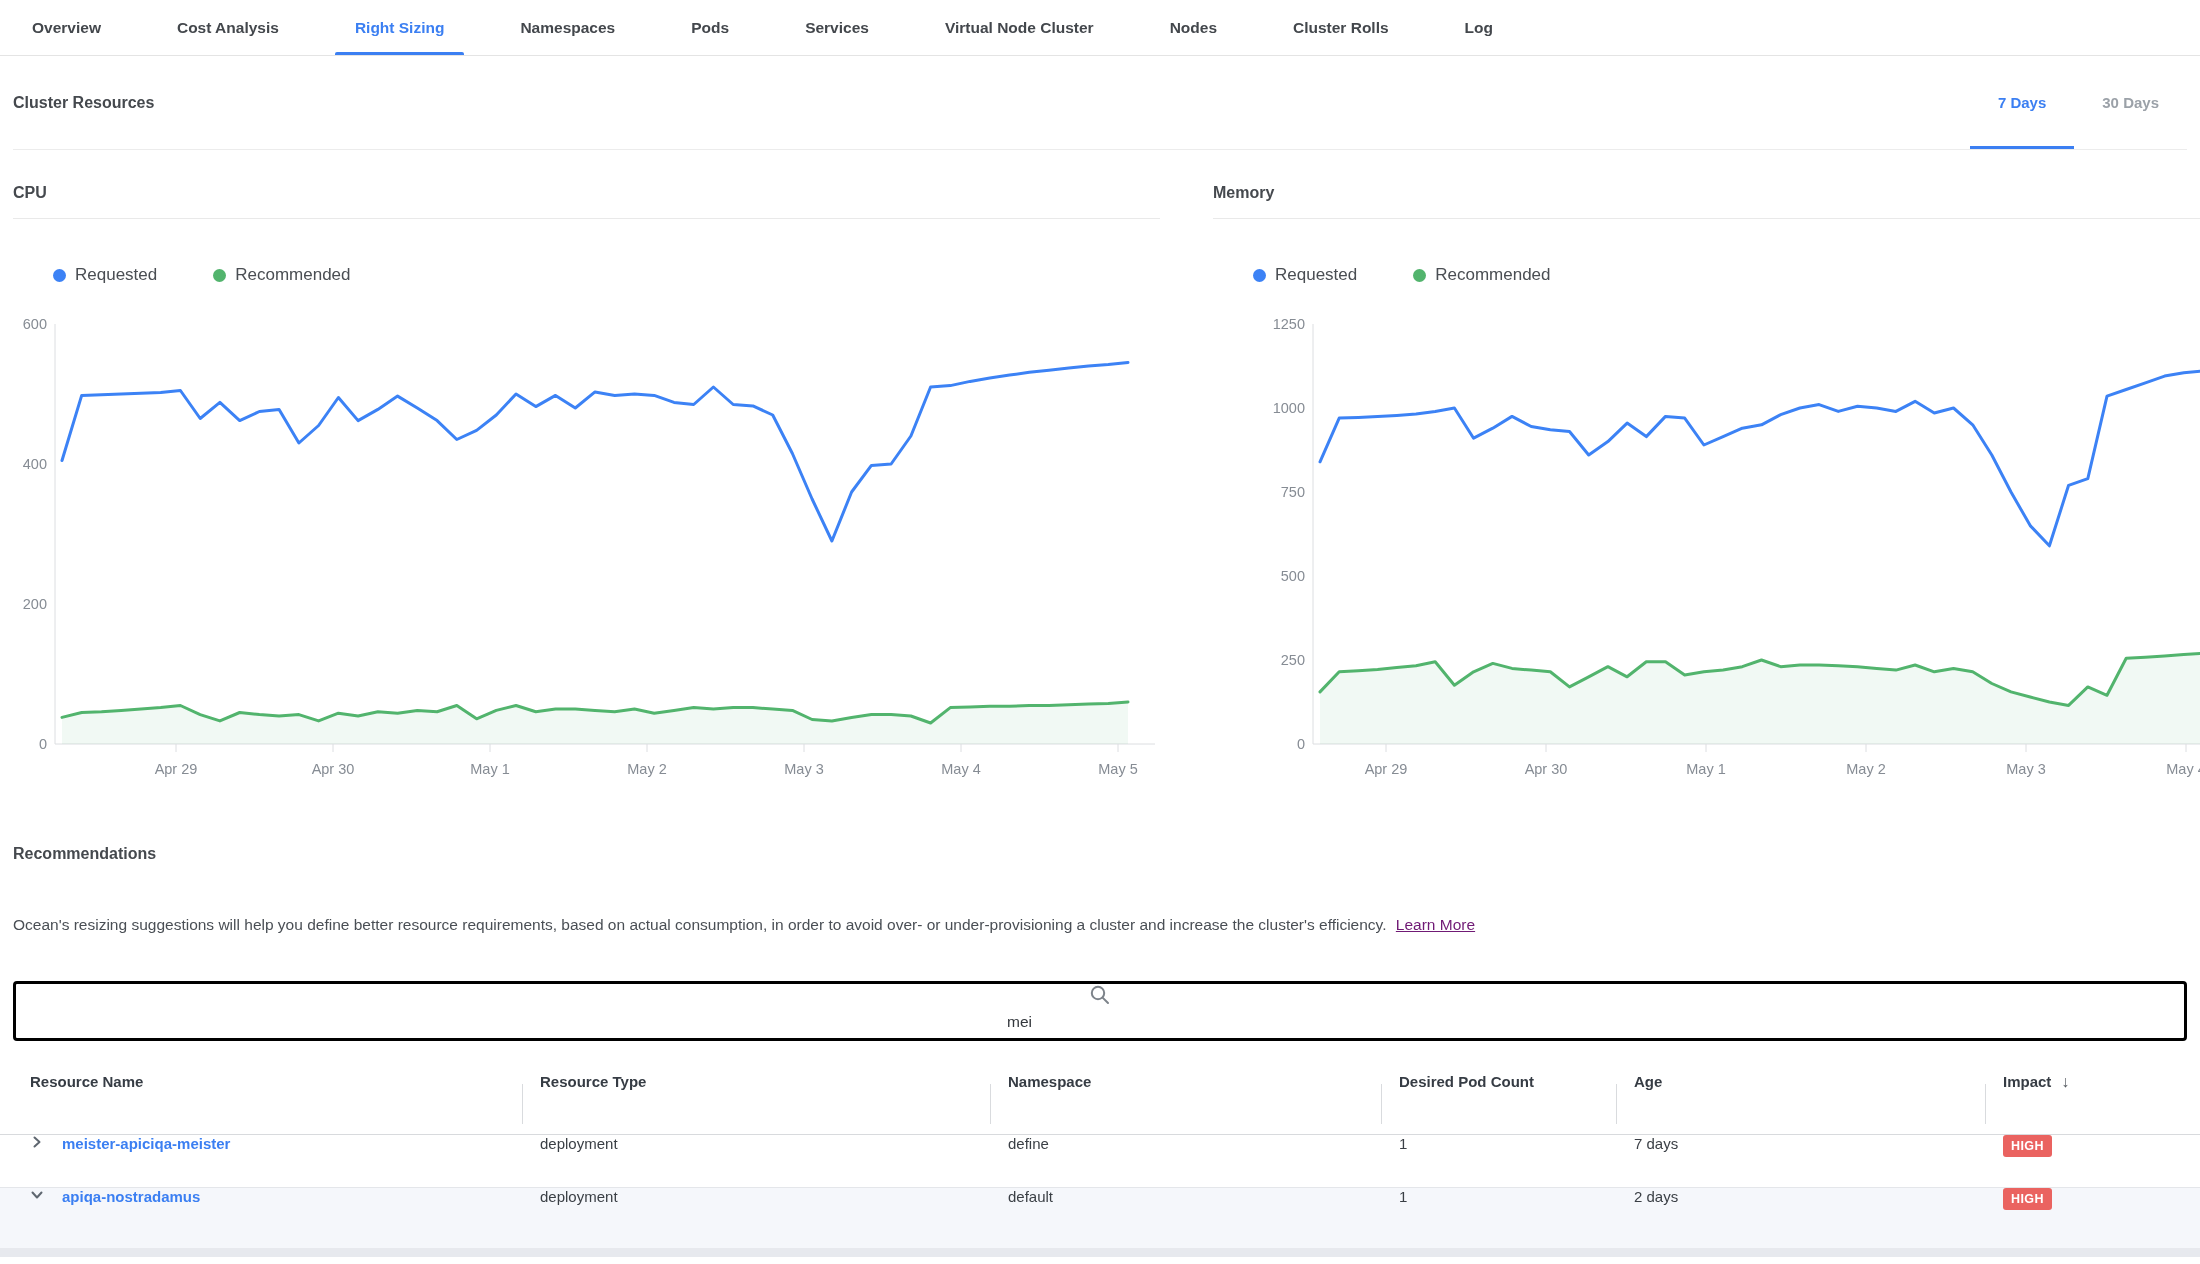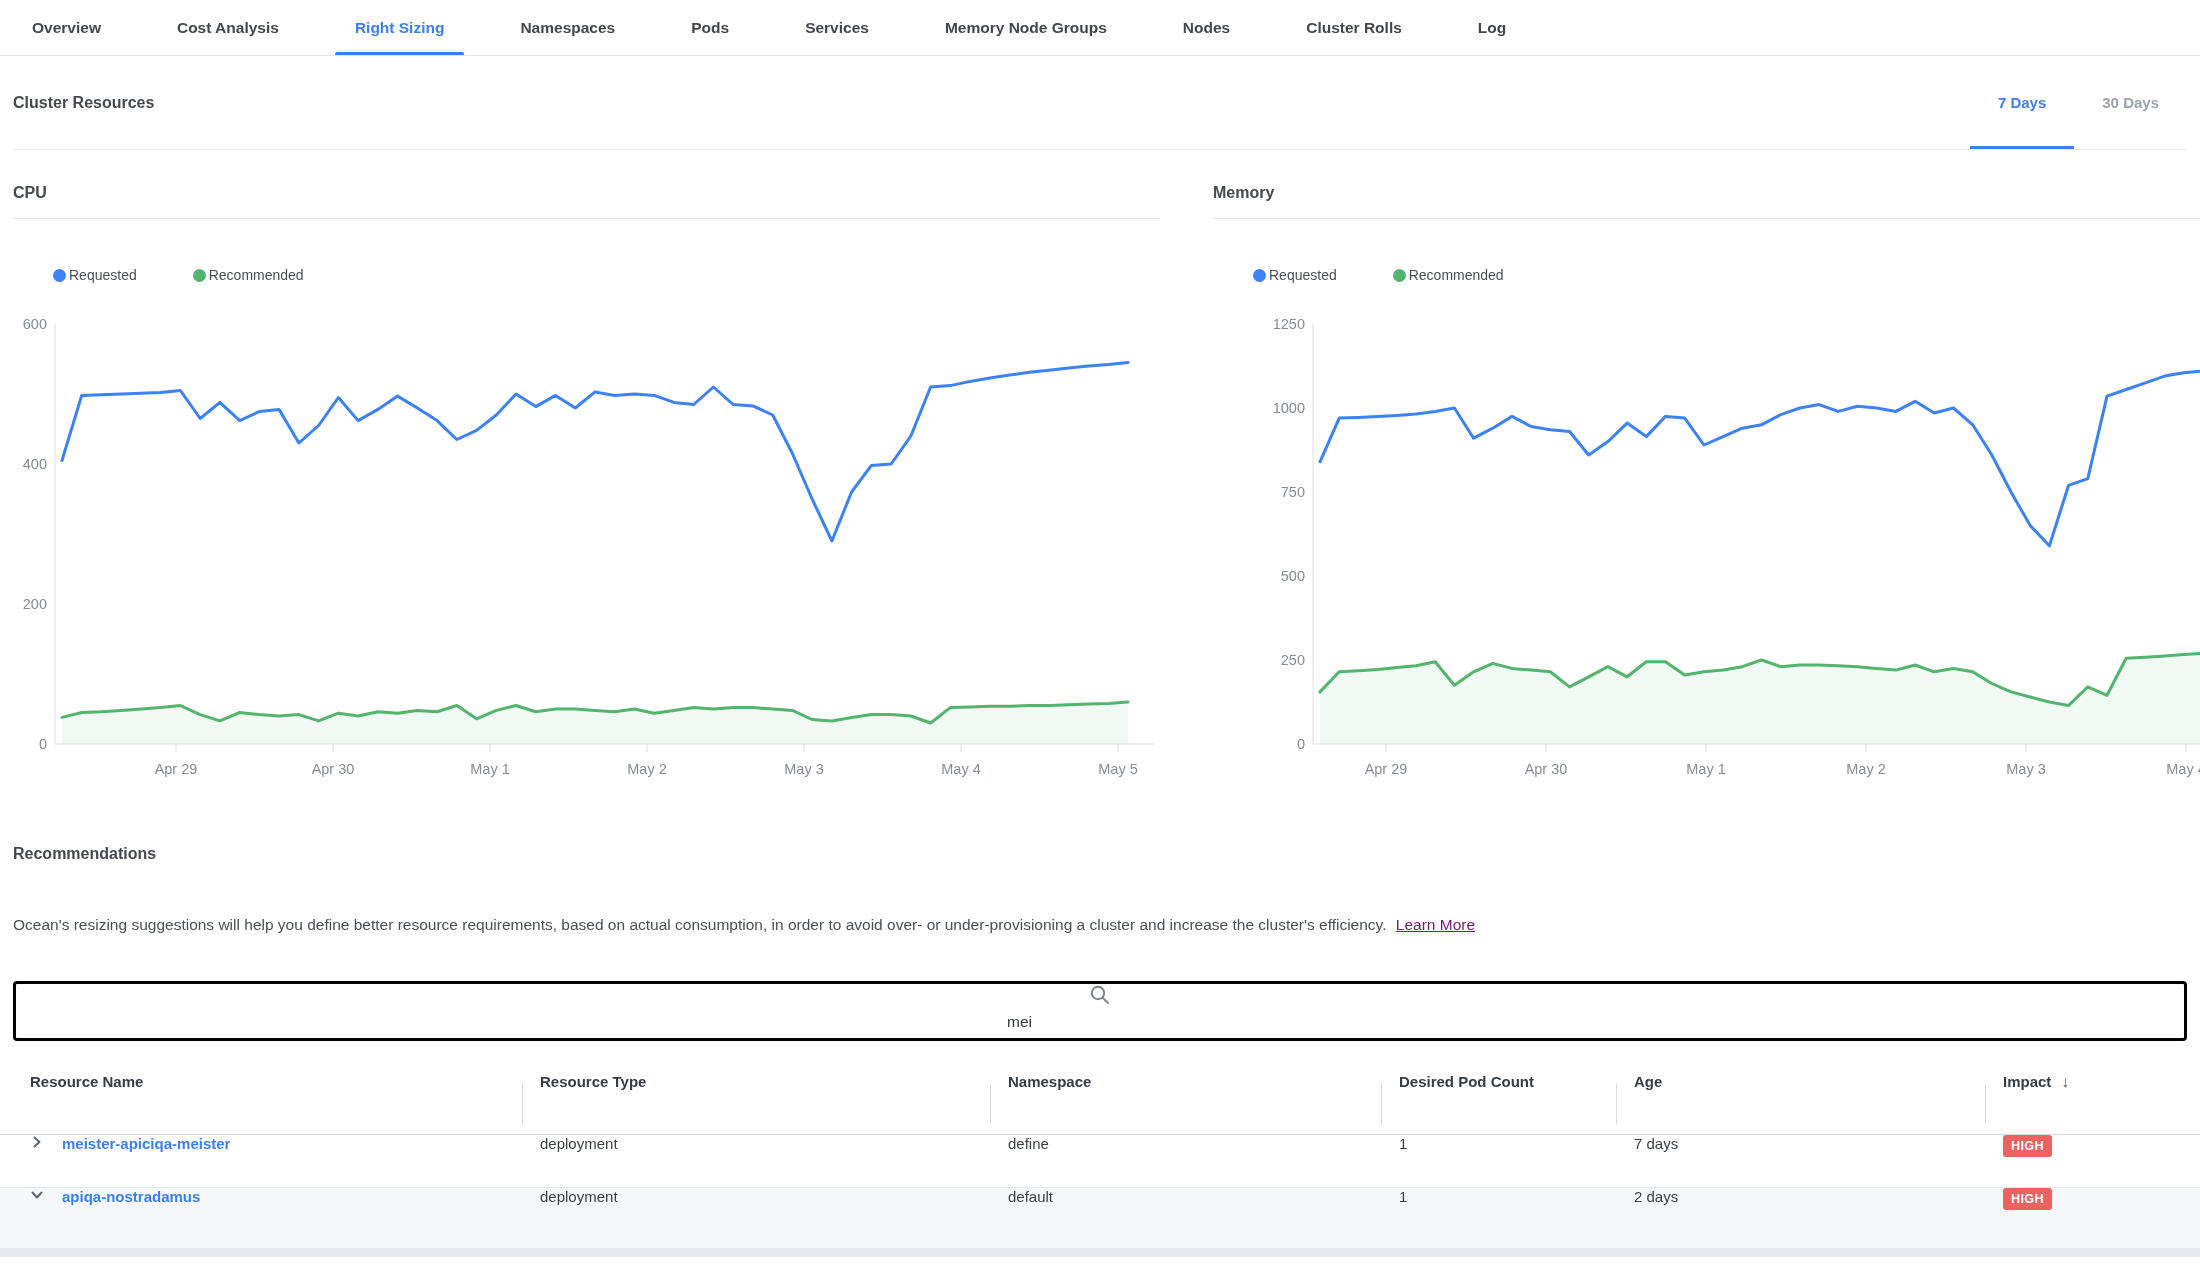--- a/index.html
+++ b/index.html
@@ -25,21 +25,21 @@
   .range-tab.active { color:#3b7ff2; }
   .range-tab.active::after { content:""; position:absolute; left:0; right:0; bottom:0; height:3px;
     background:#3b7ff2; }
 
   
   .charts { display:flex; gap:53px; margin:34px 13px 0 13px; width:2347px; }
   .chart-panel { width:1147px; flex:0 0 1147px; }
   .chart-title { font-size:16px; font-weight:600; color:#45494e; padding-bottom:16px;
     border-bottom:1px solid #e9e9e9; }
   .legend { display:flex; gap:56px; margin:46px 0 0 40px; align-items:center; height:20px; }
-  .legend-item { display:flex; align-items:center; gap:3px; font-size:14px; color:#4a4e53; }
+  .legend-item { display:flex; align-items:center; gap:9px; font-size:17px; color:#4a4e53; }
   .dot { width:13px; height:13px; border-radius:50%; display:inline-block; }
   .dot-blue { background:#3c82f5; }
   .dot-green { background:#52b46d; }
   .chart-svg { display:block; margin-top:14px; }
 
   
   .reco-title { margin:56px 13px 0 13px; font-size:16px; font-weight:600; color:#45494e; }
   .reco-desc { margin:50px 13px 0 13px; font-size:15.5px; color:#4a4f55; line-height:24px; }
   .learn-more { color:#701a75; text-decoration:underline; cursor:pointer; margin-left:5px; }
 
@@ -78,21 +78,21 @@
 </head>
 <body>
 
 <nav class="tabbar" id="tabbar">
     <div class="tab">Overview</div>
     <div class="tab">Cost Analysis</div>
     <div class="tab active">Right Sizing</div>
     <div class="tab">Namespaces</div>
     <div class="tab">Pods</div>
     <div class="tab">Services</div>
-    <div class="tab">Memory Node Groups</div>
+    <div class="tab">Virtual Node Cluster</div>
     <div class="tab">Nodes</div>
     <div class="tab">Cluster Rolls</div>
     <div class="tab">Log</div>
   </nav>
 
 <div class="section-header">
   <div class="section-title">Cluster Resources</div>
   <div class="range-tabs">
     <button class="range-tab active">7 Days</button>
     <button class="range-tab">30 Days</button>

